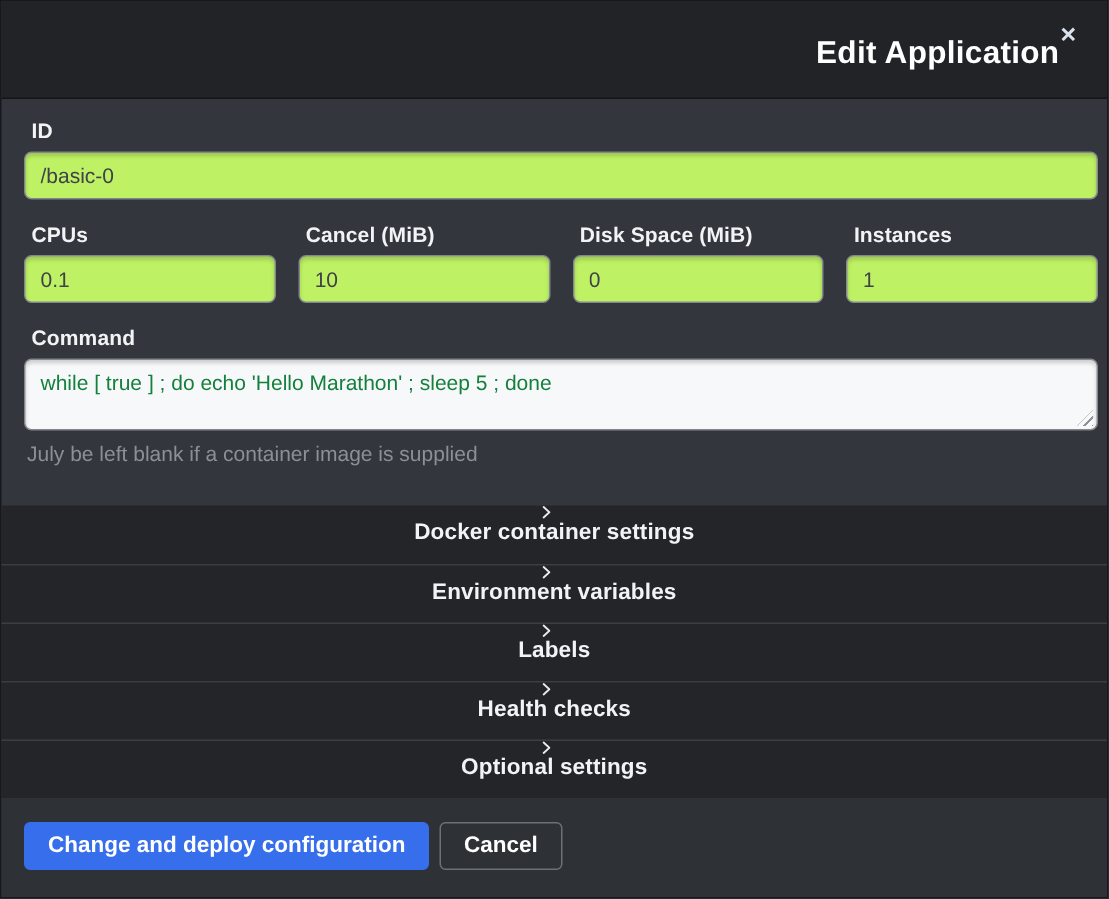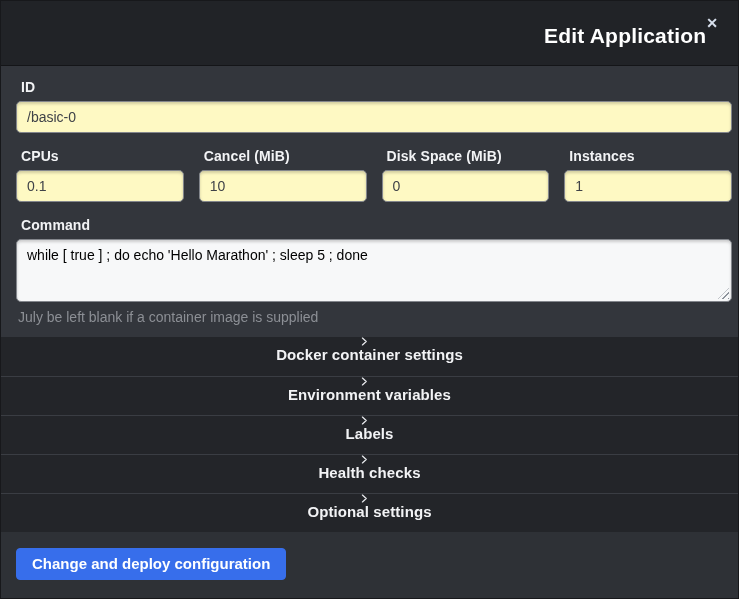--- a/index.html
+++ b/index.html
@@ -39,43 +39,43 @@
     padding: 13px 6px 0 15px;
     overflow: hidden;
   }
   .field-label {
     display: block;
     color: #f2f3f5; font-size: 14px; font-weight: 700;
     margin: 0 0 6px 5px; letter-spacing: 0.1px;
   }
   .text-input {
     width: 100%; height: 32px;
-    background: #fef9c3;
+    background: #bef264;
     border: 1px solid #83868c;
     border-radius: 5px;
     box-shadow: inset 0 2px 3px rgba(0,0,0,0.18);
     padding: 0 10px;
     color: #3f4248; font-size: 14px;
     font-family: "Liberation Sans", sans-serif;
   }
   .grid-4 {
     display: grid;
     grid-template-columns: repeat(4, 1fr);
     column-gap: 15px;
     margin-top: 15px;
   }
   .command-group { margin-top: 15px; position: relative; }
   .command-textarea {
-    width: 100%; height: 63px;
+    width: 100%; height: 48px;
     background: #f7f8f9;
     border: 1px solid #83868c;
     border-radius: 5px;
     box-shadow: inset 0 2px 3px rgba(0,0,0,0.18);
     padding: 7px 10px;
-    color: #000000; font-size: 14px;
+    color: #15803d; font-size: 14px;
     font-family: "Liberation Sans", sans-serif;
     resize: none; display: block;
   }
   .resize-grip {
     position: absolute; right: 3px; bottom: 3px;
     width: 11px; height: 11px;
     background: repeating-linear-gradient(135deg, transparent 0 2.5px, #8d939c 2.5px 4px);
     clip-path: polygon(100% 0, 100% 100%, 0 100%);
     pointer-events: none;
   }
@@ -198,15 +198,16 @@
       <svg class="chevron" viewBox="0 0 9 13">
         <path d="M1.5 1.5 L7 6.5 L1.5 11.5" stroke="#e9ebee" stroke-width="1.8" fill="none" stroke-linecap="round" stroke-linejoin="round"></path>
       </svg>
       <span class="accordion-label">Optional settings</span>
     </div>
 
   </div>
 
   <div class="modal-footer">
     <button class="btn btn-primary">Change and deploy configuration</button>
+    <button class="btn btn-default">Cancel</button>
   </div>
 
 </div>
 
 </body></html>

